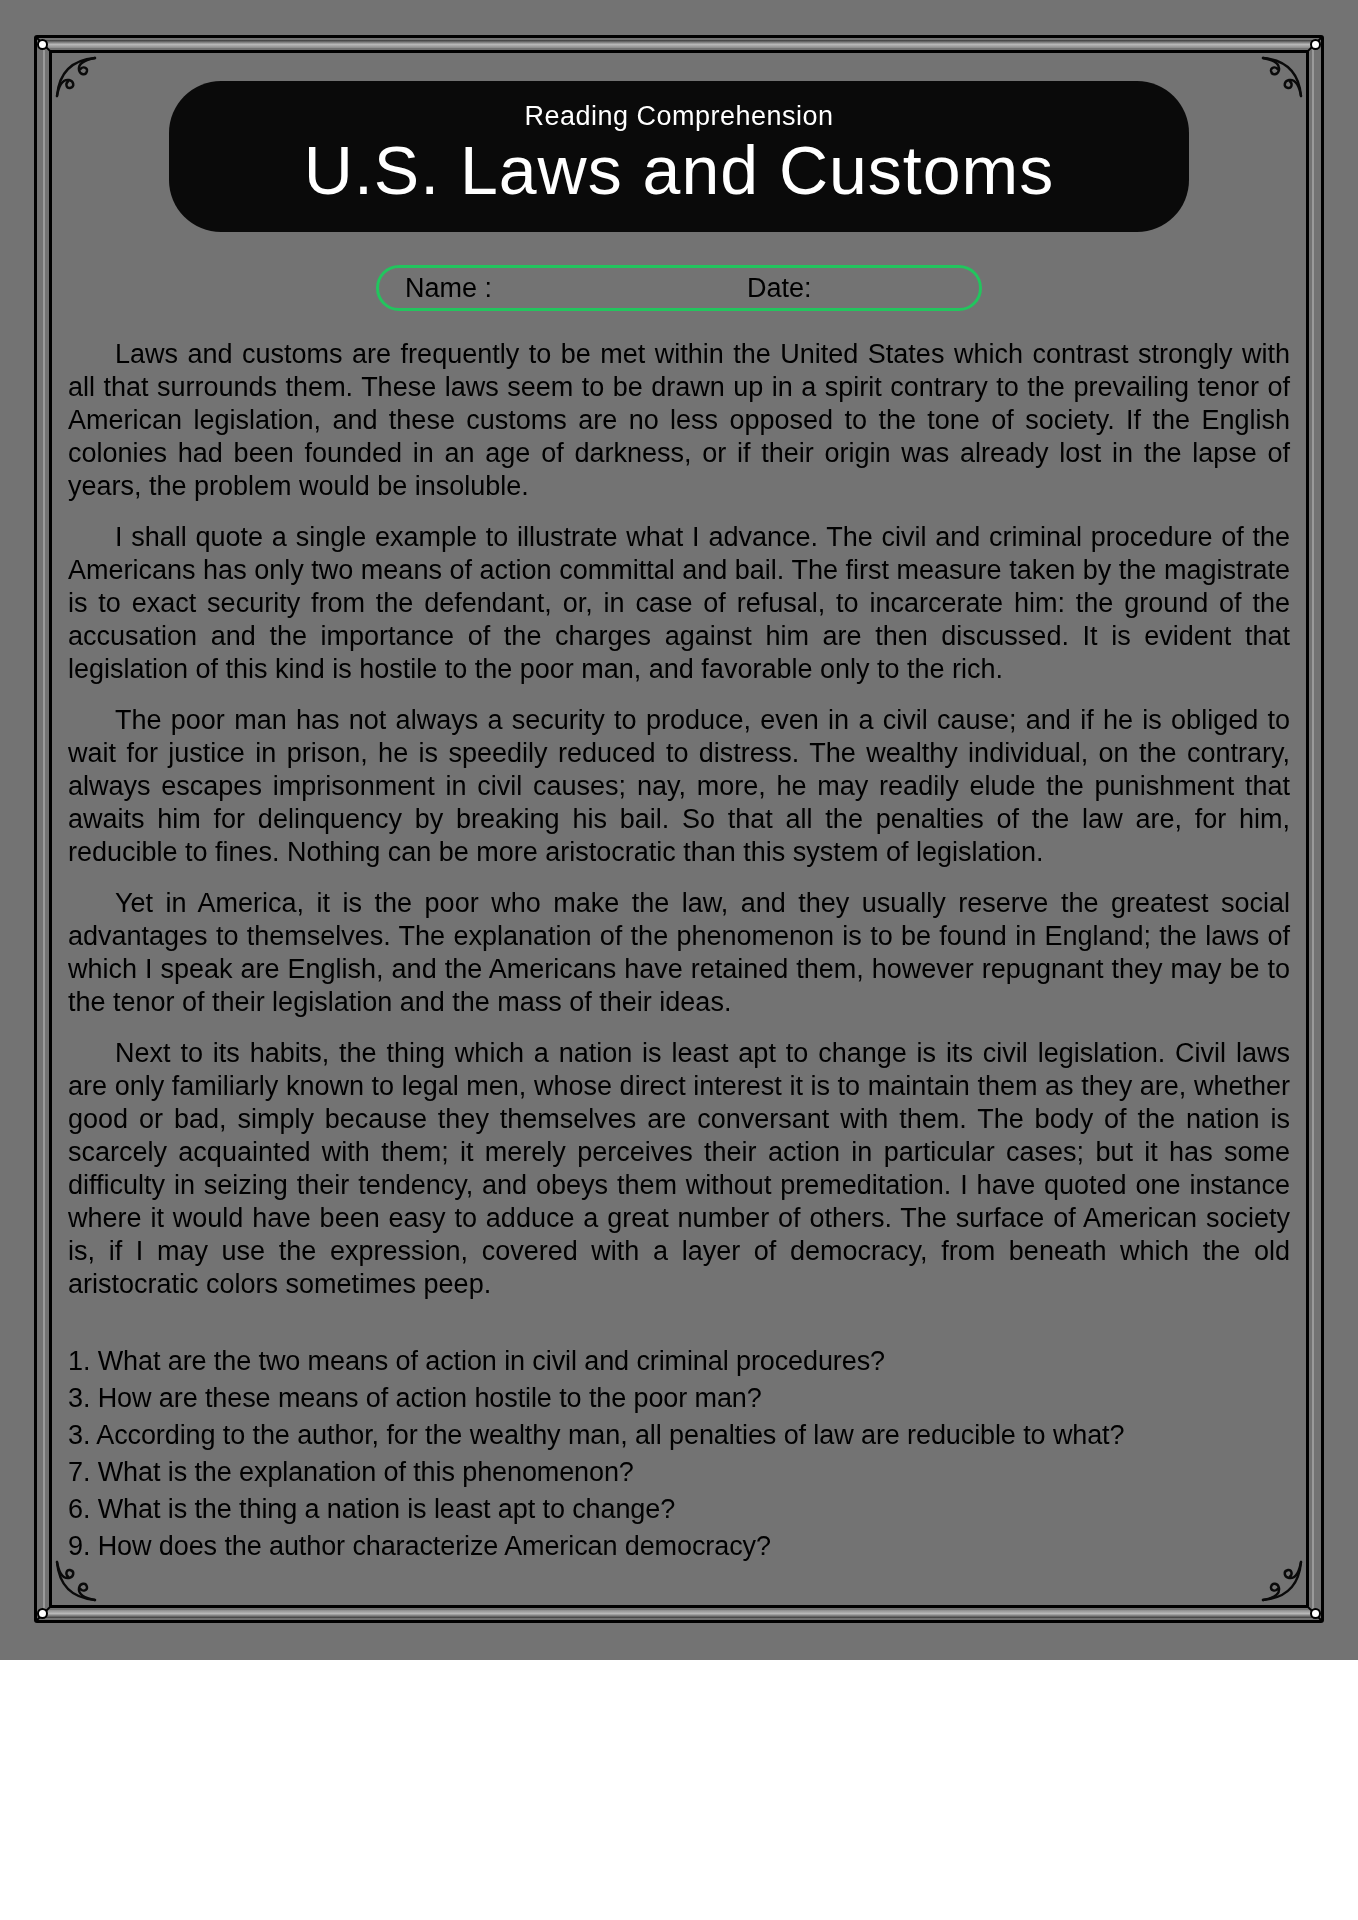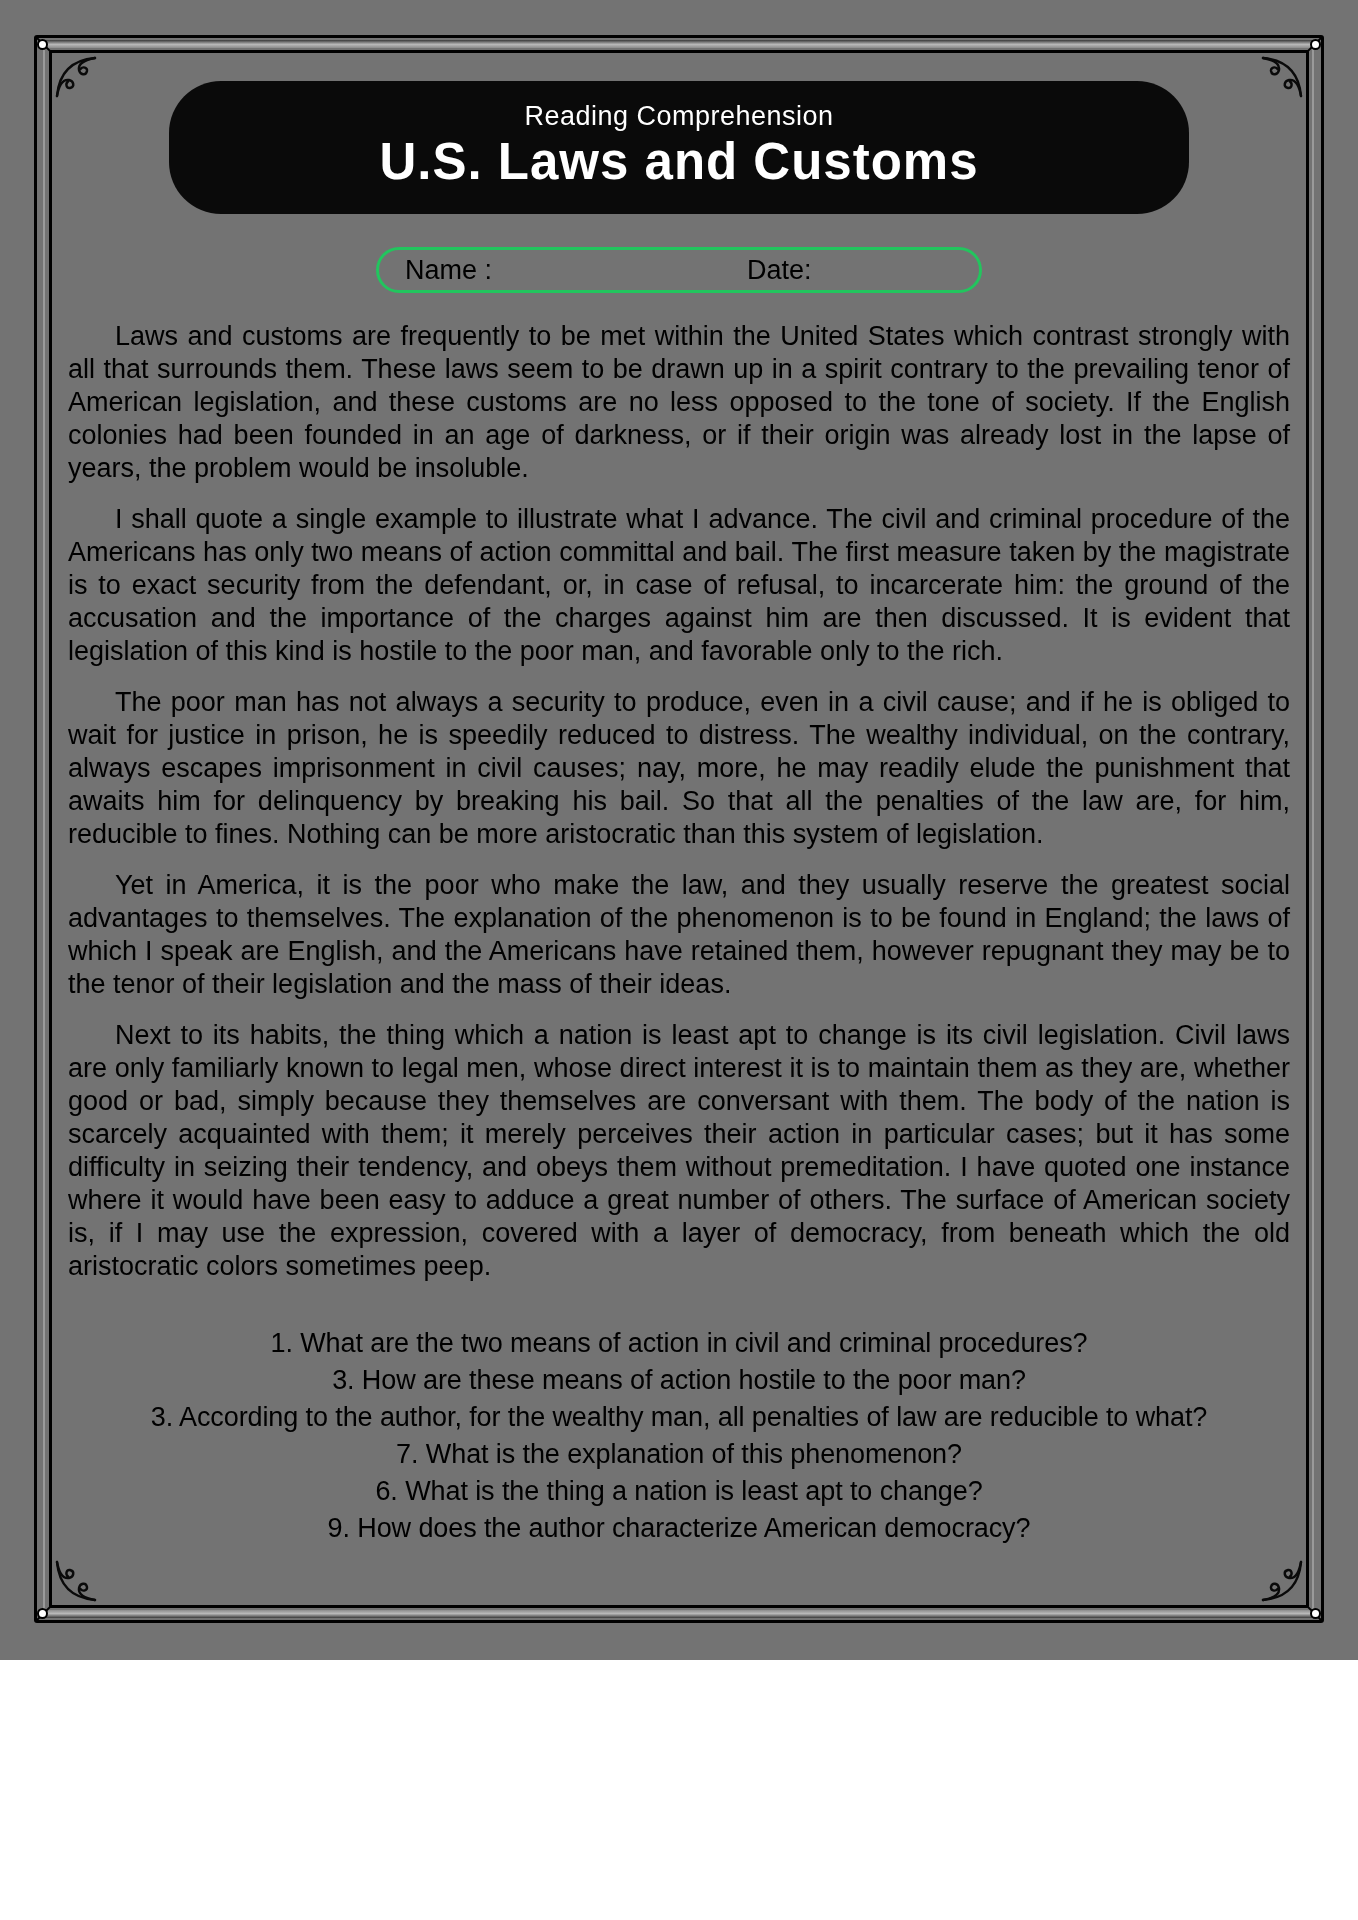--- a/index.html
+++ b/index.html
@@ -56,21 +56,21 @@
   .o-br { right:54px; bottom:57px; transform:scale(-1,-1); }
 
   
   .content { position:absolute; left:52px; right:52px; top:53px; bottom:55px; }
 
   .header-pill {
     width:1000px; margin:28px auto 0; background:#0a0a0a; color:#fff;
     border-radius:52px; text-align:center; padding:20px 10px 26px;
   }
   .header-sub { font-size:27px; letter-spacing:0.5px; }
-  .header-title { font-size:51px; font-weight:700; letter-spacing:1px; line-height:1.04; margin-top:3px; }
+  .header-title { font-size:68px; font-weight:400; letter-spacing:1px; line-height:1.04; margin-top:3px; }
 
   .namedate {
     position:relative; width:600px; height:40px; margin:33px auto 0;
     border:3px solid #22c55e; border-radius:23px;
   }
   .nd-label { position:absolute; top:5px; font-size:27px; }
   .nd-name  { left:26px; }
   .nd-date  { left:368px; }
   .nd-blank { position:absolute; top:0; bottom:0; }
   .nd-blank-name { left:122px; width:230px; }
@@ -79,21 +79,21 @@
   .passage { margin:27px 16px 0 16px; font-size:27px; line-height:33px; text-align:justify; }
   .passage p { margin:0 0 18px 0; text-indent:47px; }
   .passage p:last-child { margin-bottom:0; }
 
   .q-pill {
     width:447px; height:55px; margin:26px auto 0; background:#0a0a0a; color:#fff;
     border-radius:28px; display:flex; align-items:center; justify-content:center;
     font-size:28px;
   }
   .questions { margin:42px 16px 0 16px; font-size:27px; line-height:37px; letter-spacing:-0.1px; }
-  .q { white-space:normal;text-align:center; }
+  .q { white-space:normal; }
 </style>
 </head>
 <body>
 
 <div class="page">
 
   <div>
     <div class="f-outer"></div>
     <div class="f-band-top"></div>
     <div class="f-band-bottom"></div>

